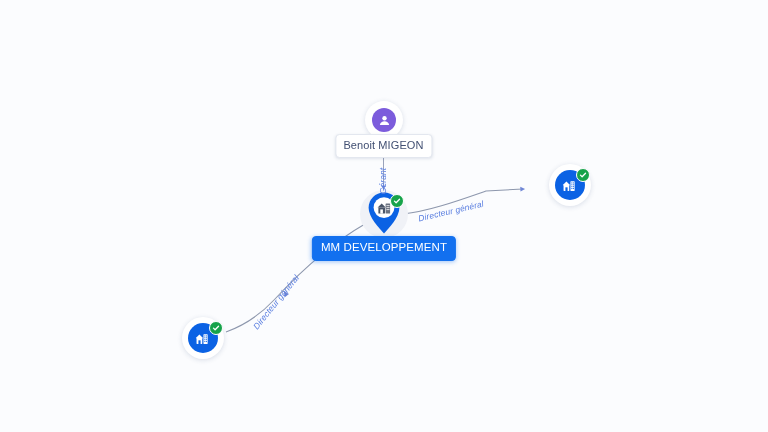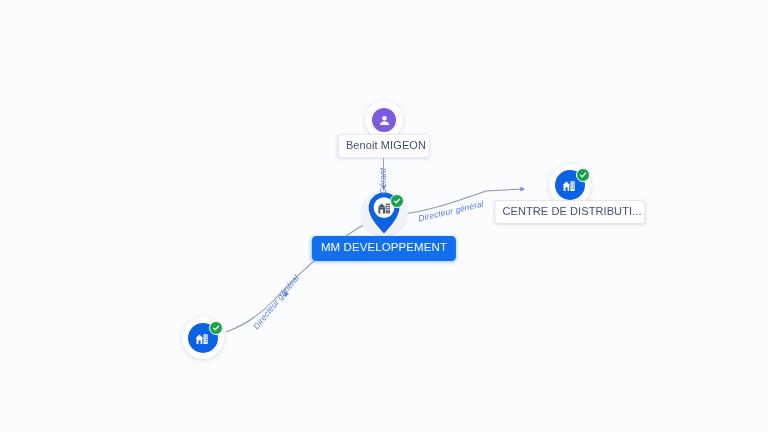--- a/index.html
+++ b/index.html
@@ -101,21 +101,21 @@
   .badge-co   { left: 6px;  top: -17px; }
   .badge-pin  { left: 6px;  top: -18px; }
 
   
   .label {
     position: absolute;
     transform: translateX(-50%);
     white-space: nowrap;
     font-size: 11px;
     line-height: 1;
-    padding: 5px 3px 6px 7px;
+    padding: 5px 8px 6px 7px;
     border-radius: 4px;
     background: #ffffff;
     color: #414f72;
     border: 1px solid #e3e7ef;
     box-shadow: 0 1px 3px rgba(40,60,110,0.13);
     letter-spacing: 0.1px;
   }
   .label-selected {
     background: #1270ef;
     color: #ffffff;
@@ -224,21 +224,20 @@
           <rect x="15.9" y="16.1" width="1.3" height="1.3"></rect>
         </g>
       </svg>
     </div>
     <div class="badge badge-co">
       <svg width="8" height="8" viewBox="0 0 12 12">
         <path d="M2.2,6.2 L4.7,8.7 L9.8,3.3" stroke="#ffffff" stroke-width="1.9" fill="none" stroke-linecap="round" stroke-linejoin="round"></path>
       </svg>
     </div>
   </div>
-  <div class="label" style="left:570px; top:200px;">CENTRE DE DISTRIBUTI...</div>
 
   <div class="node" style="left:203px; top:338px;">
     <div class="halo co-halo"></div>
     <div class="co-circle">
       <svg width="18" height="18" viewBox="0 0 24 24">
         <g fill="#ffffff">
           <rect x="3.4" y="11.6" width="7.6" height="8.4" rx="0.6"></rect>
           <path d="M2.4,11.9 L7.2,7.2 L12.0,11.9 z"></path>
           <rect x="12.6" y="7.0" width="5.6" height="13" rx="0.6"></rect>
           <rect x="5.9" y="15.1" width="2.9" height="4.9" fill="#0b62e4"></rect>

